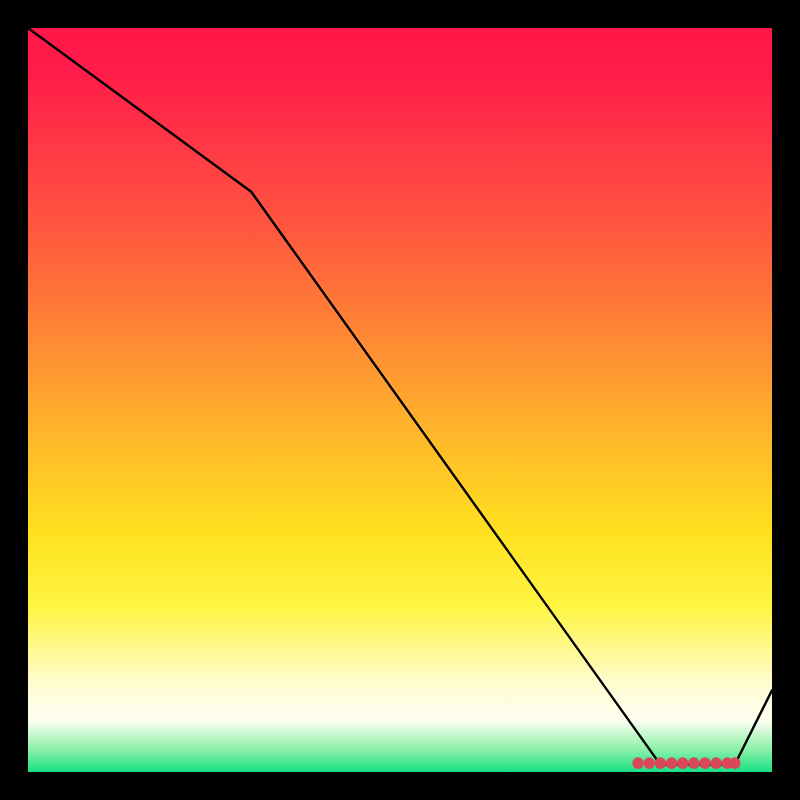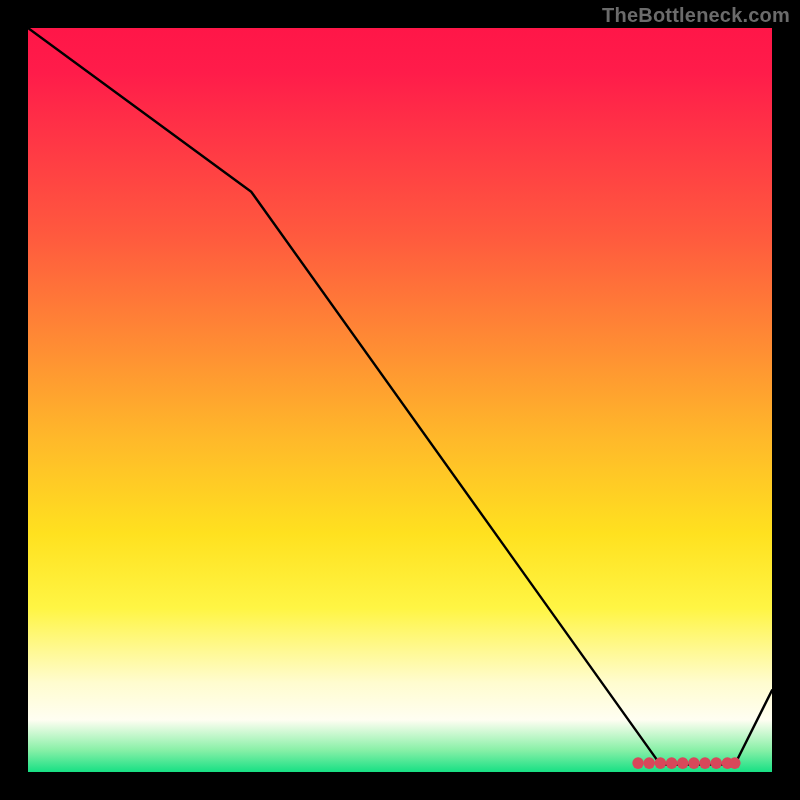--- a/index.html
+++ b/index.html
@@ -72,14 +72,13 @@
           <circle cx="654.7" cy="735.1" r="5.8" fill="#d8475a"></circle>
           <circle cx="665.9" cy="735.1" r="5.8" fill="#d8475a"></circle>
           <circle cx="677.0" cy="735.1" r="5.8" fill="#d8475a"></circle>
           <circle cx="688.2" cy="735.1" r="5.8" fill="#d8475a"></circle>
           <circle cx="699.4" cy="735.1" r="5.8" fill="#d8475a"></circle>
           <circle cx="706.8" cy="735.1" r="5.8" fill="#d8475a"></circle>
         </g>
     </svg>
   </div>
 
-  <div class="attrib">TheBottleneck.com</div>
 </div>
 
 </body></html>

